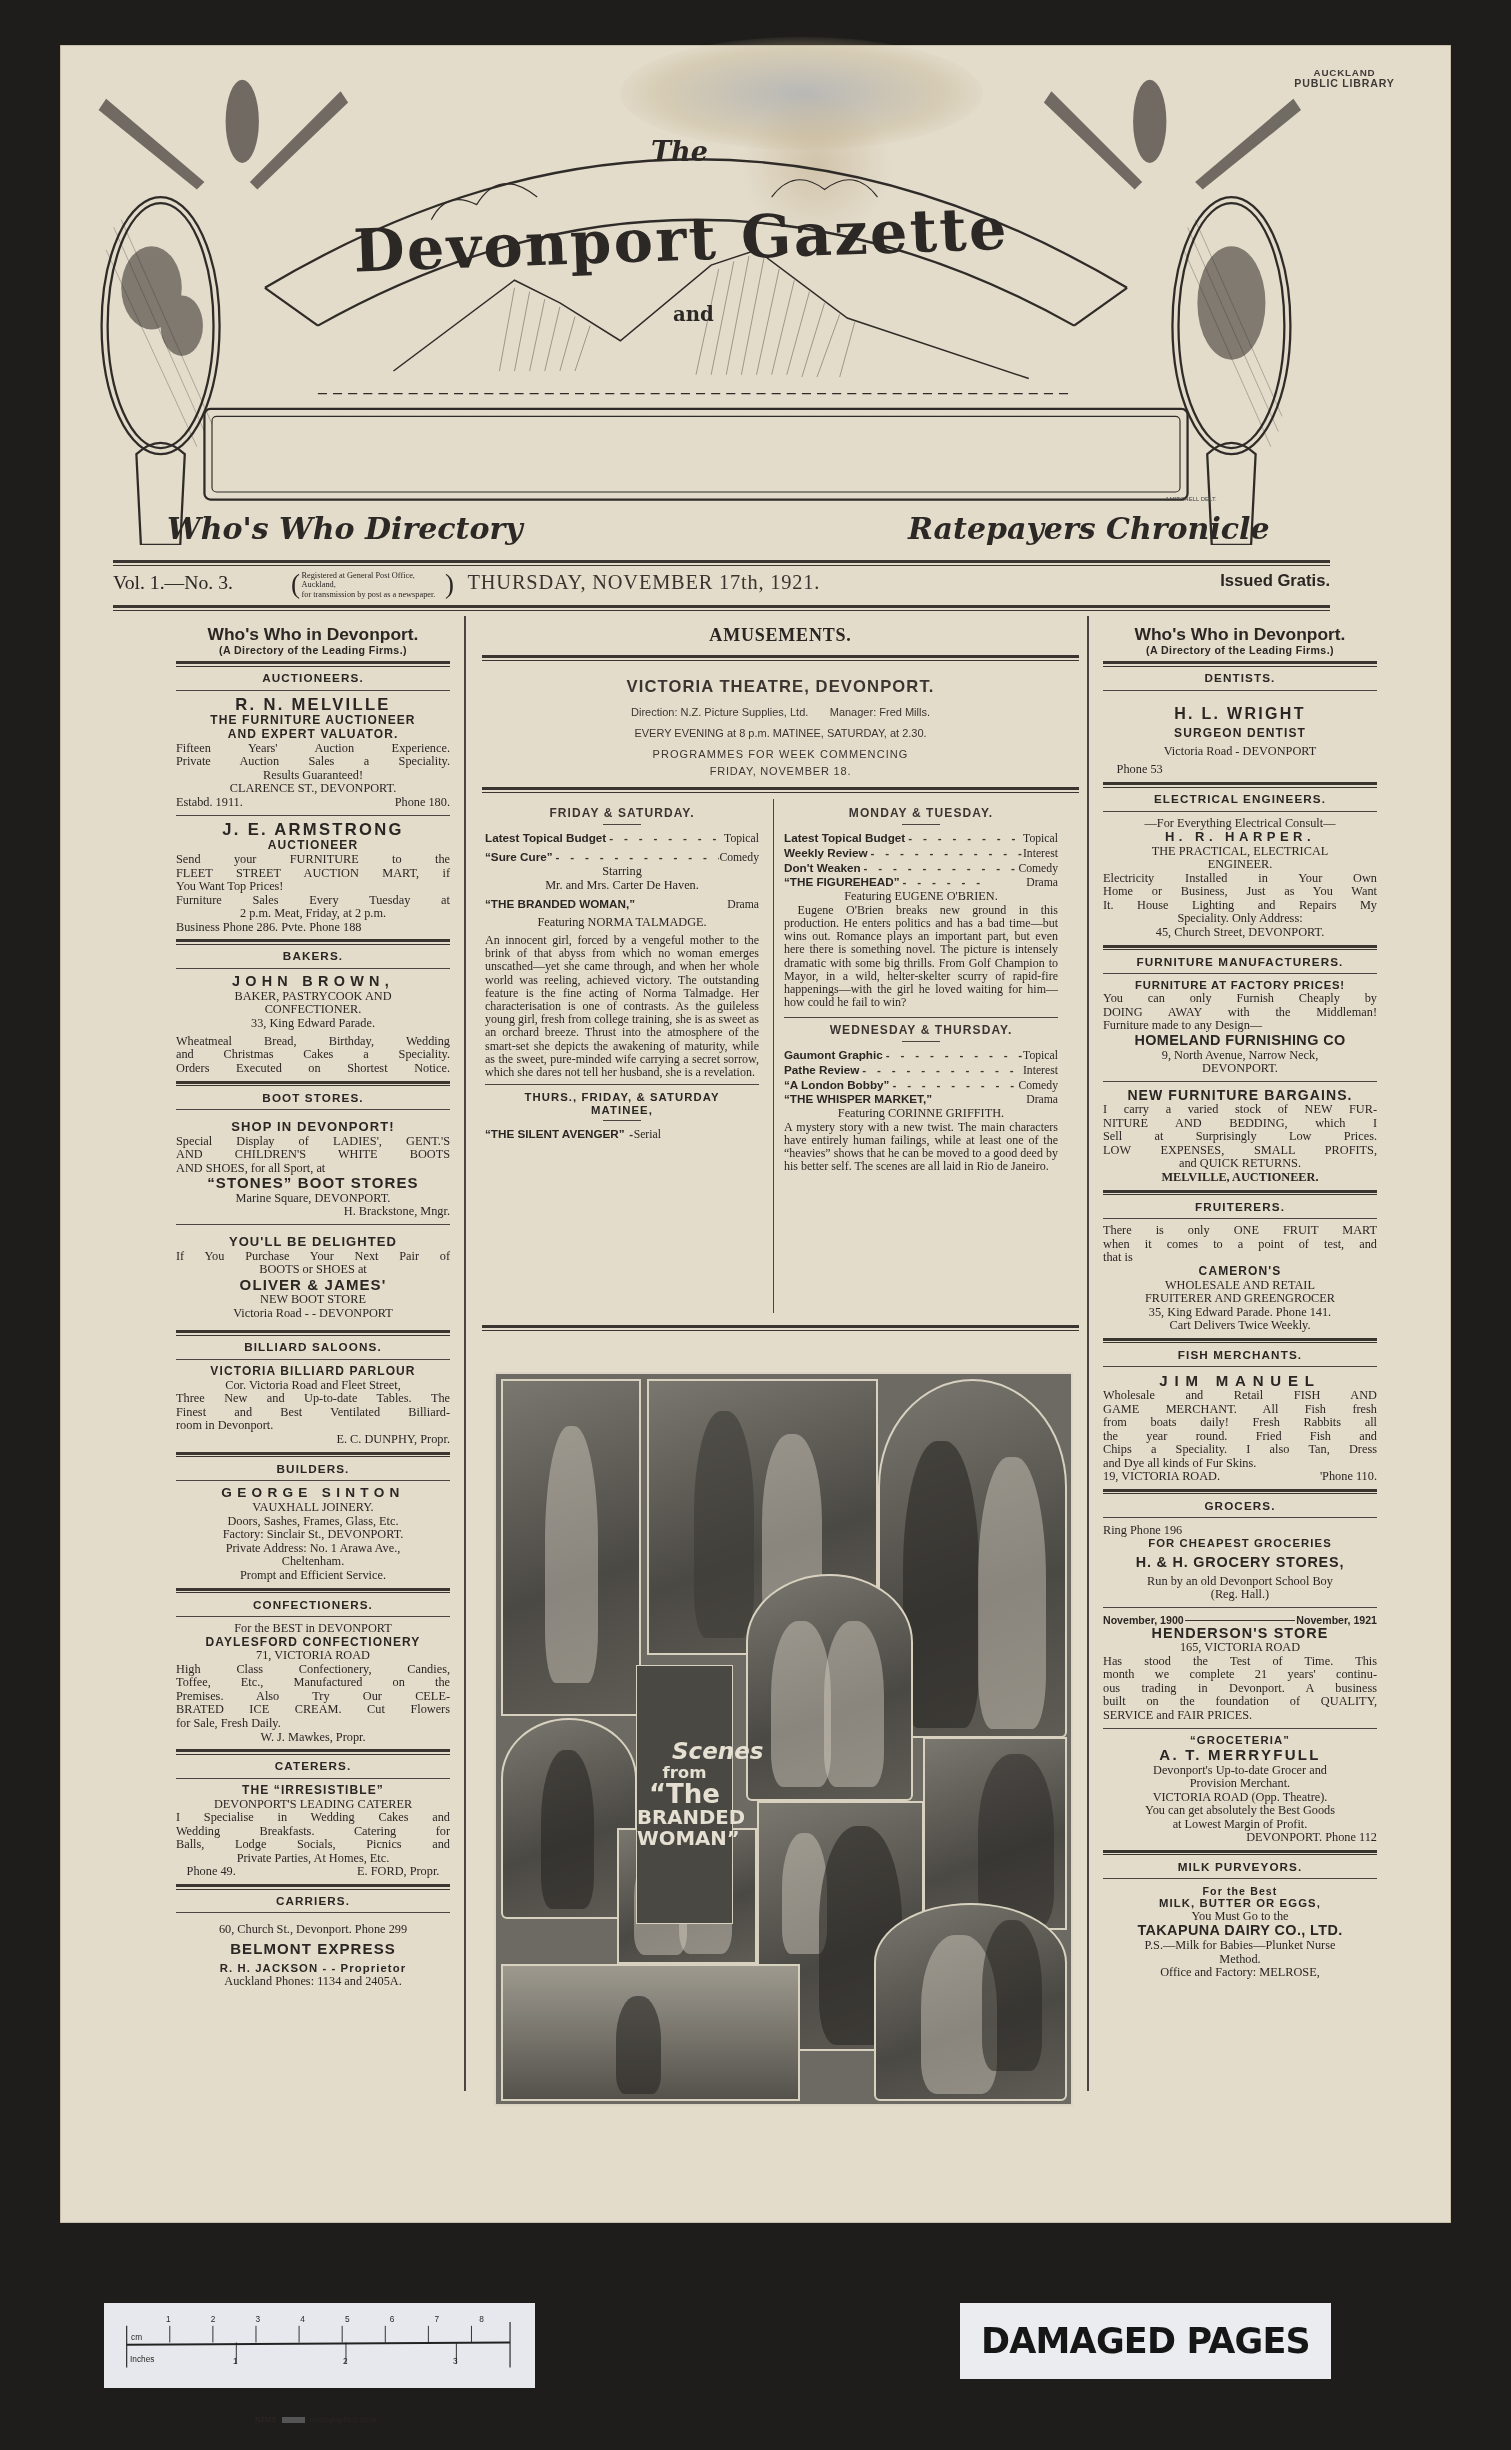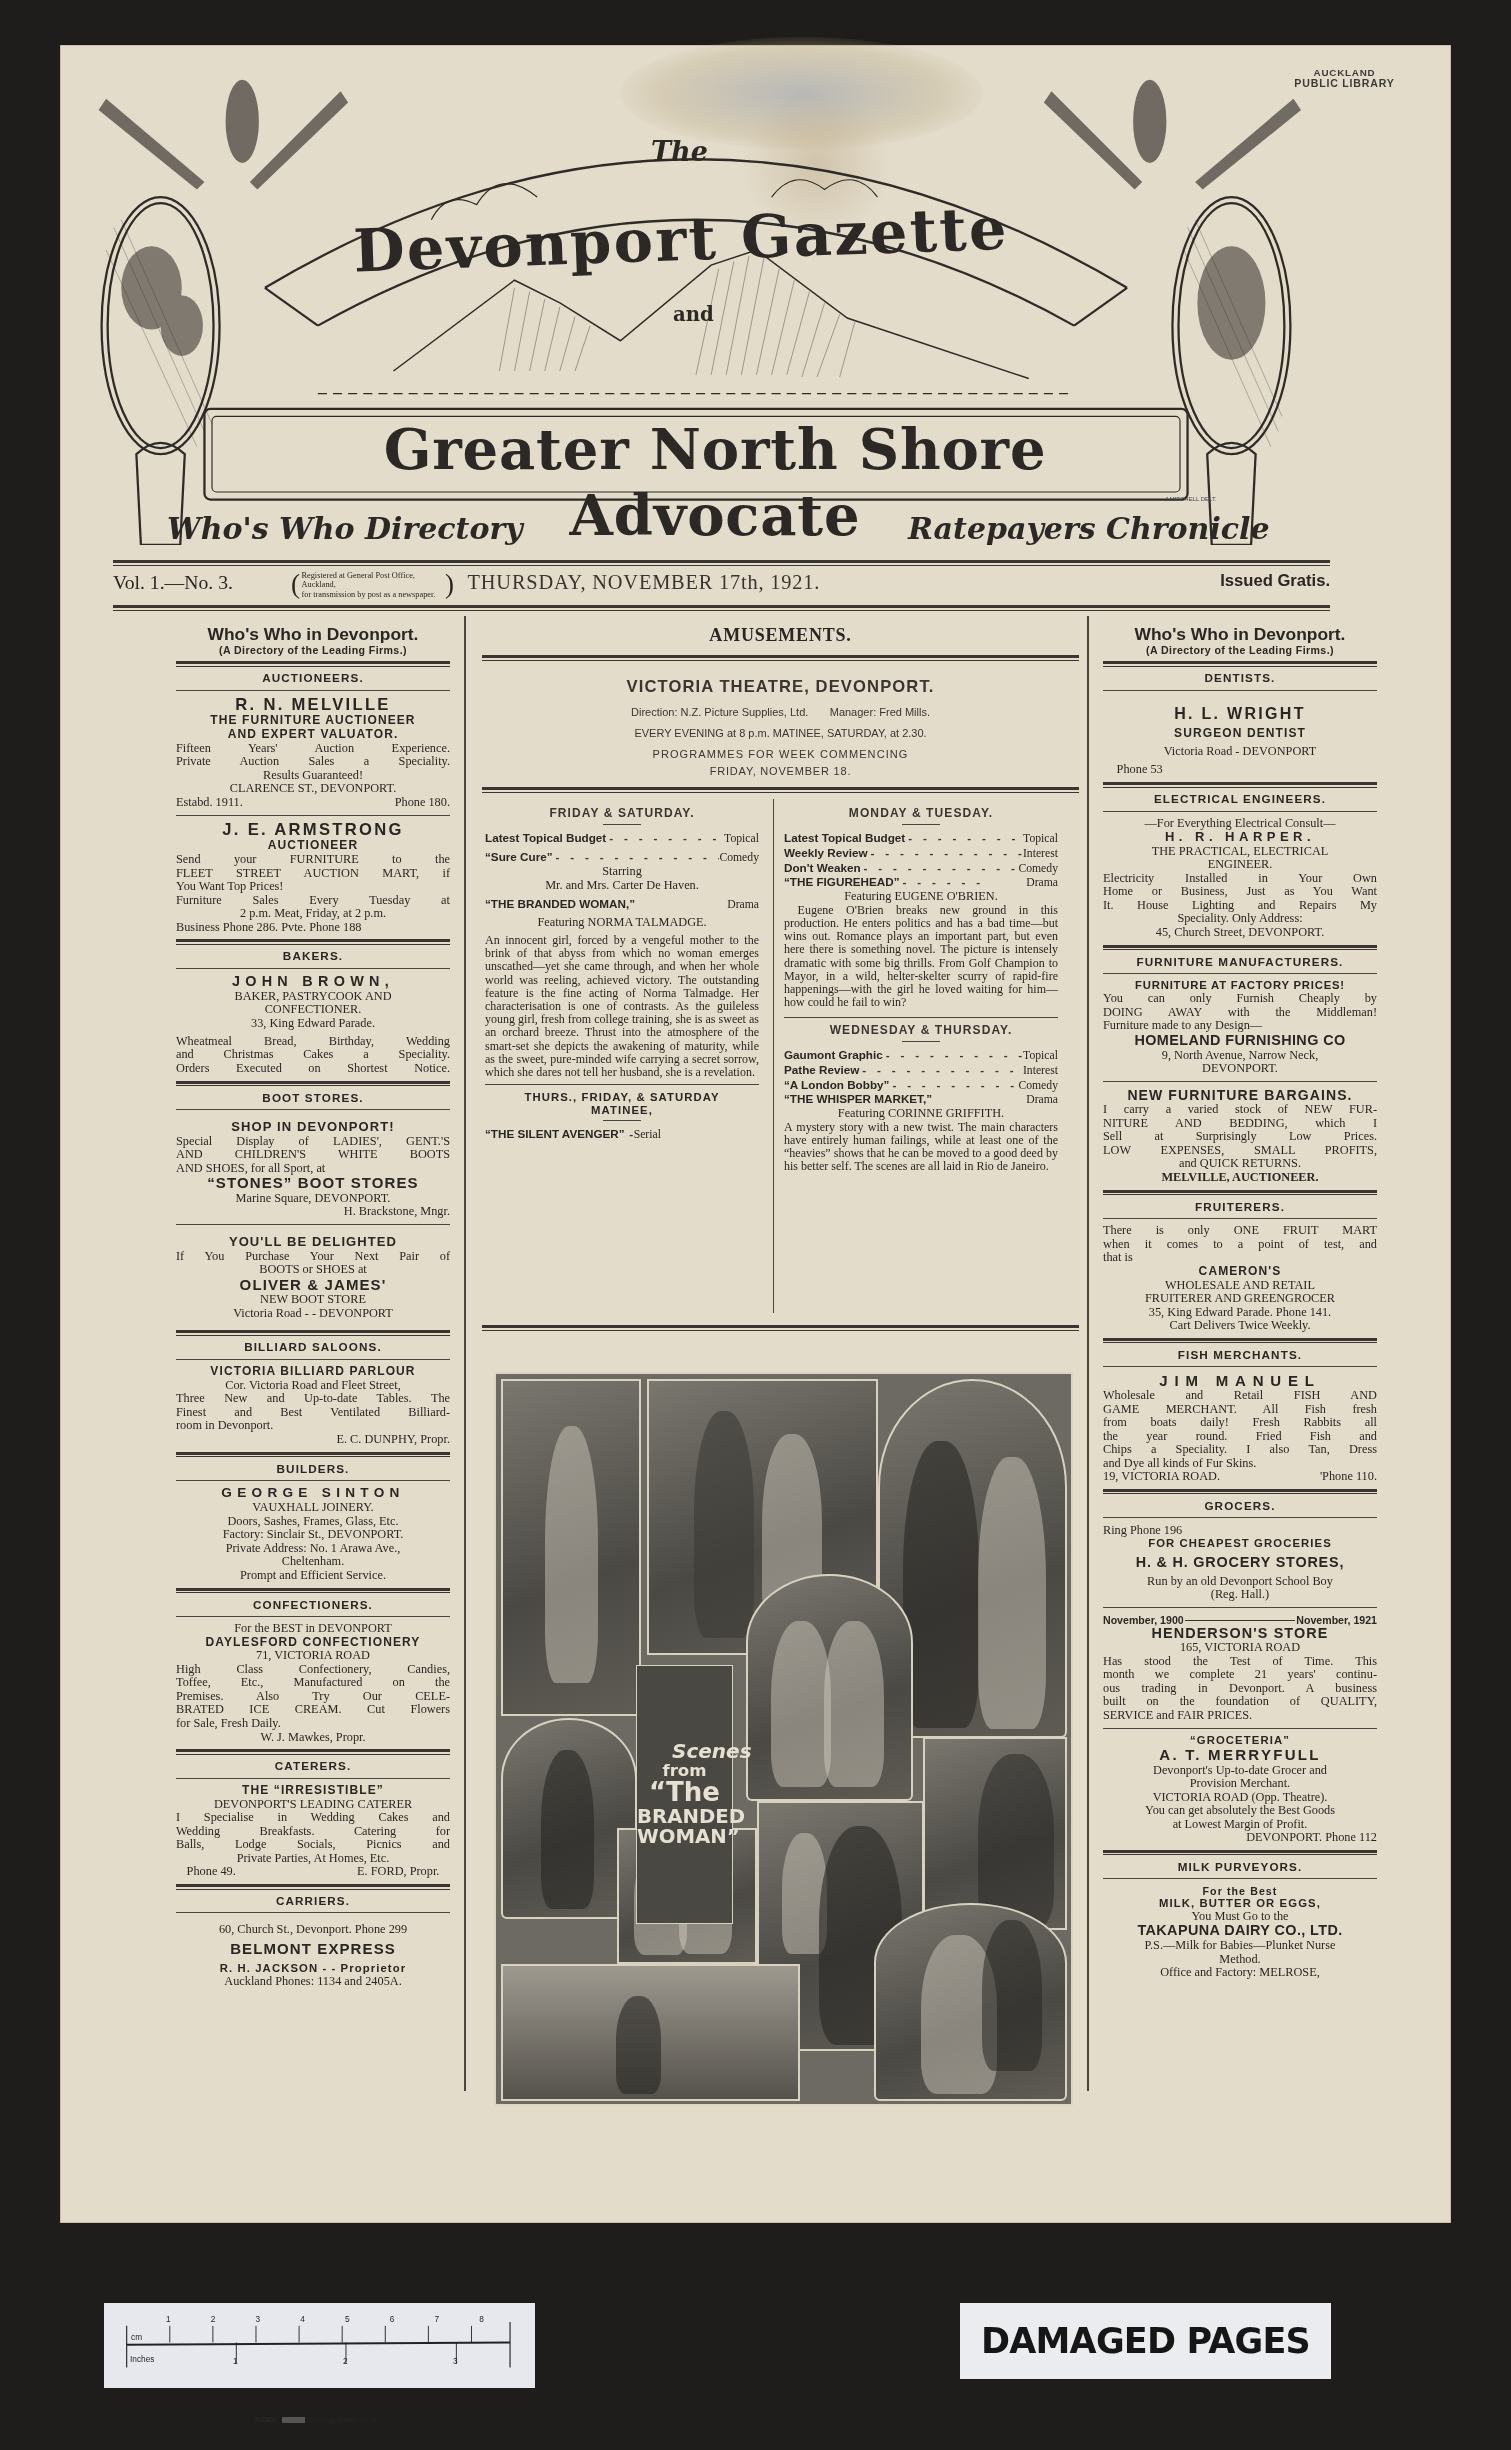--- a/index.html
+++ b/index.html
@@ -93,21 +93,21 @@
 
   .collage { position: absolute; left: 12px; top: 756px; width: 575px; height: 730px; background: #6c6a63; border: 2.3px solid #dcd5c3; overflow: hidden; }
   .panel { position: absolute; background: linear-gradient(160deg, #7a776f, #4b4944 60%, #5f5c55); border: 2.3px solid #d8d1c0; }
   .panel.oval { border-radius: 50% 50% 6px 6px / 30% 30% 6px 6px; }
   .fig { position: absolute; border-radius: 45% 45% 20% 20%; background: rgba(214,208,196,0.45); }
   .scenes-label {
     position: absolute; left: 140px; top: 291px; width: 95px; height: 257px; background: #4a4843; border: 1.5px solid #d8d1c0;
     color: #e6e0d2; font-family: "DejaVu Sans", sans-serif; font-weight: bold; text-align: center;
     display: flex; flex-direction: column; justify-content: center; line-height: 1.05;
   }
-  .scenes-label .s1 { font-size: 20px; font-style: italic; padding-left: 35px; }
+  .scenes-label .s1 { font-size: 23px; font-style: italic; padding-left: 35px; }
   .scenes-label .s2 { font-size: 16.6px; }
   .scenes-label .s3 { font-size: 26px; }
   .scenes-label .s4 { font-size: 19.7px; }
   .ruler-card { position: absolute; left: 104px; top: 2303px; width: 431px; height: 85px; background: #e6e8ee; }
   .damaged { position: absolute; left: 960px; top: 2303px; width: 371px; height: 76px; background: #ebecef; display: flex; align-items: center; justify-content: center; }
   .damaged span { font-family: "DejaVu Sans", sans-serif; font-weight: bold; font-size: 35px; color: #161616; letter-spacing: -0.8px; }
 </style>
 </head>
 <body>
 
@@ -170,21 +170,20 @@
     </g>
     <g stroke="#2f2b28" stroke-width="1" opacity="0.4">
       <path d="M30 200 L150 470 M40 190 L160 460 M20 230 L140 490"></path>
       <path d="M1450 200 L1570 470 M1460 190 L1575 450 M1445 230 L1560 490"></path>
     </g>
   </svg>
   <div class="mh-the">The</div>
   <div class="mh-gazette-title">Devonport Gazette</div>
   <div class="mh-and">and</div>
   <div class="mh-artist">J.MITCHELL DELT.</div>
-  <div class="mh-advocate">Greater North Shore Advocate</div>
   <div class="mh-sub-left">Who's Who Directory</div>
   <div class="mh-sub-right">Ratepayers Chronicle</div>
 </div>
 
 <div class="datebar">
   <div class="top rule-double"></div>
   <div class="row">
     <span class="vol">Vol. 1.—No. 3.</span>
     <span class="reg">
       <span class="paren">(</span>

